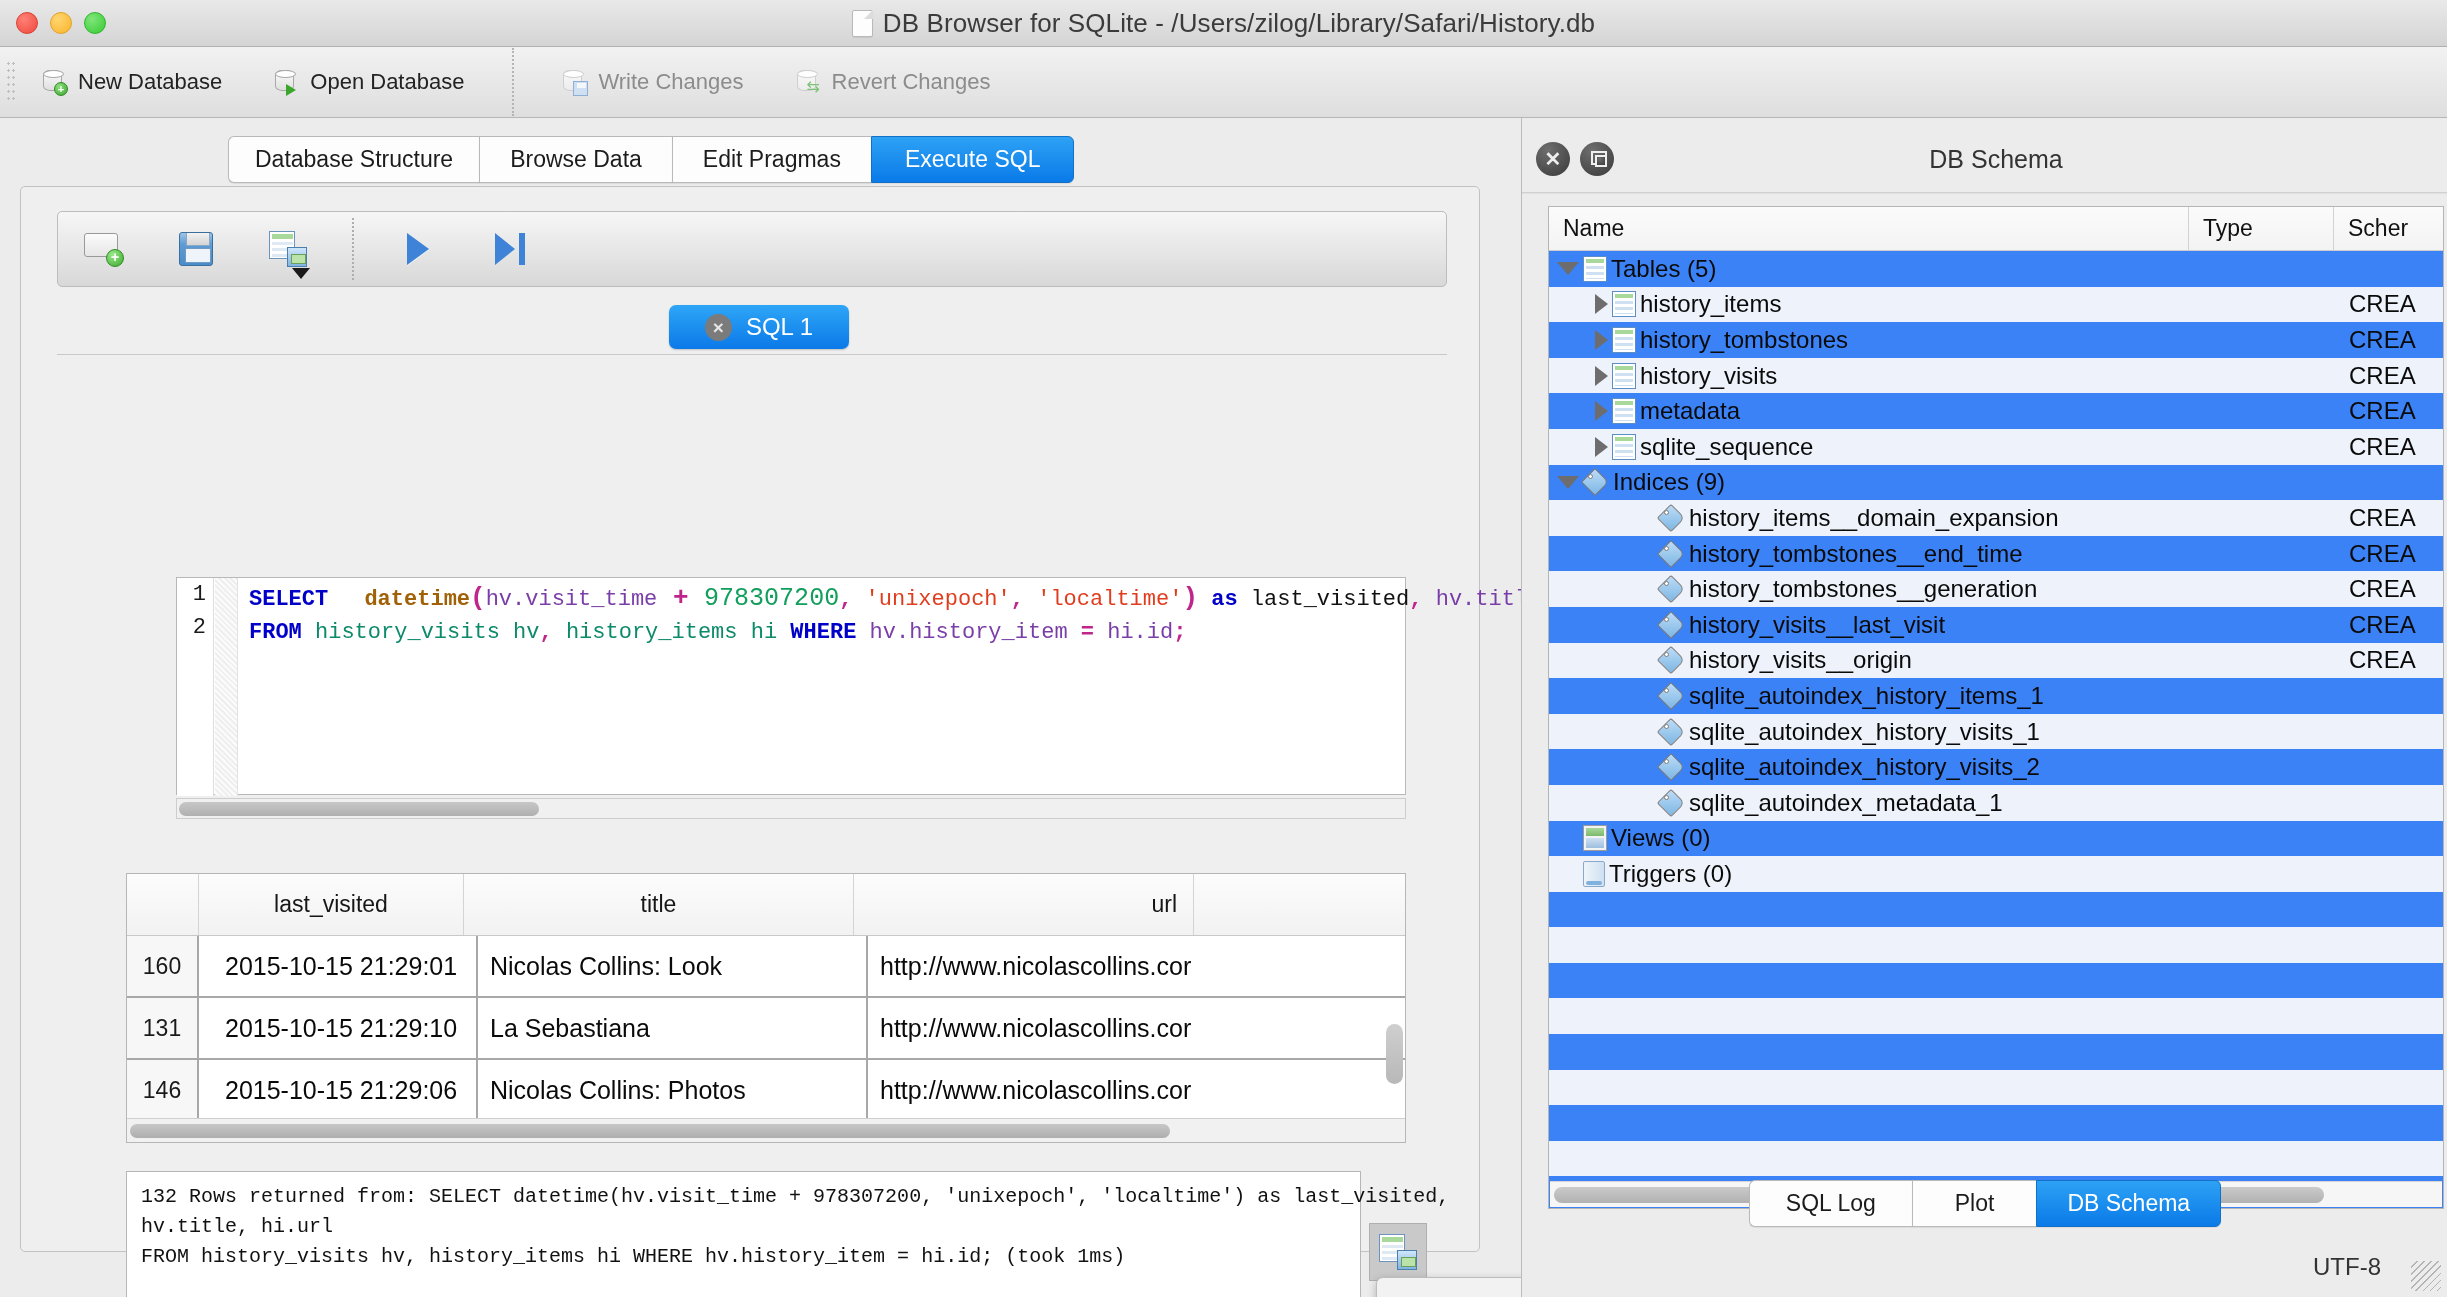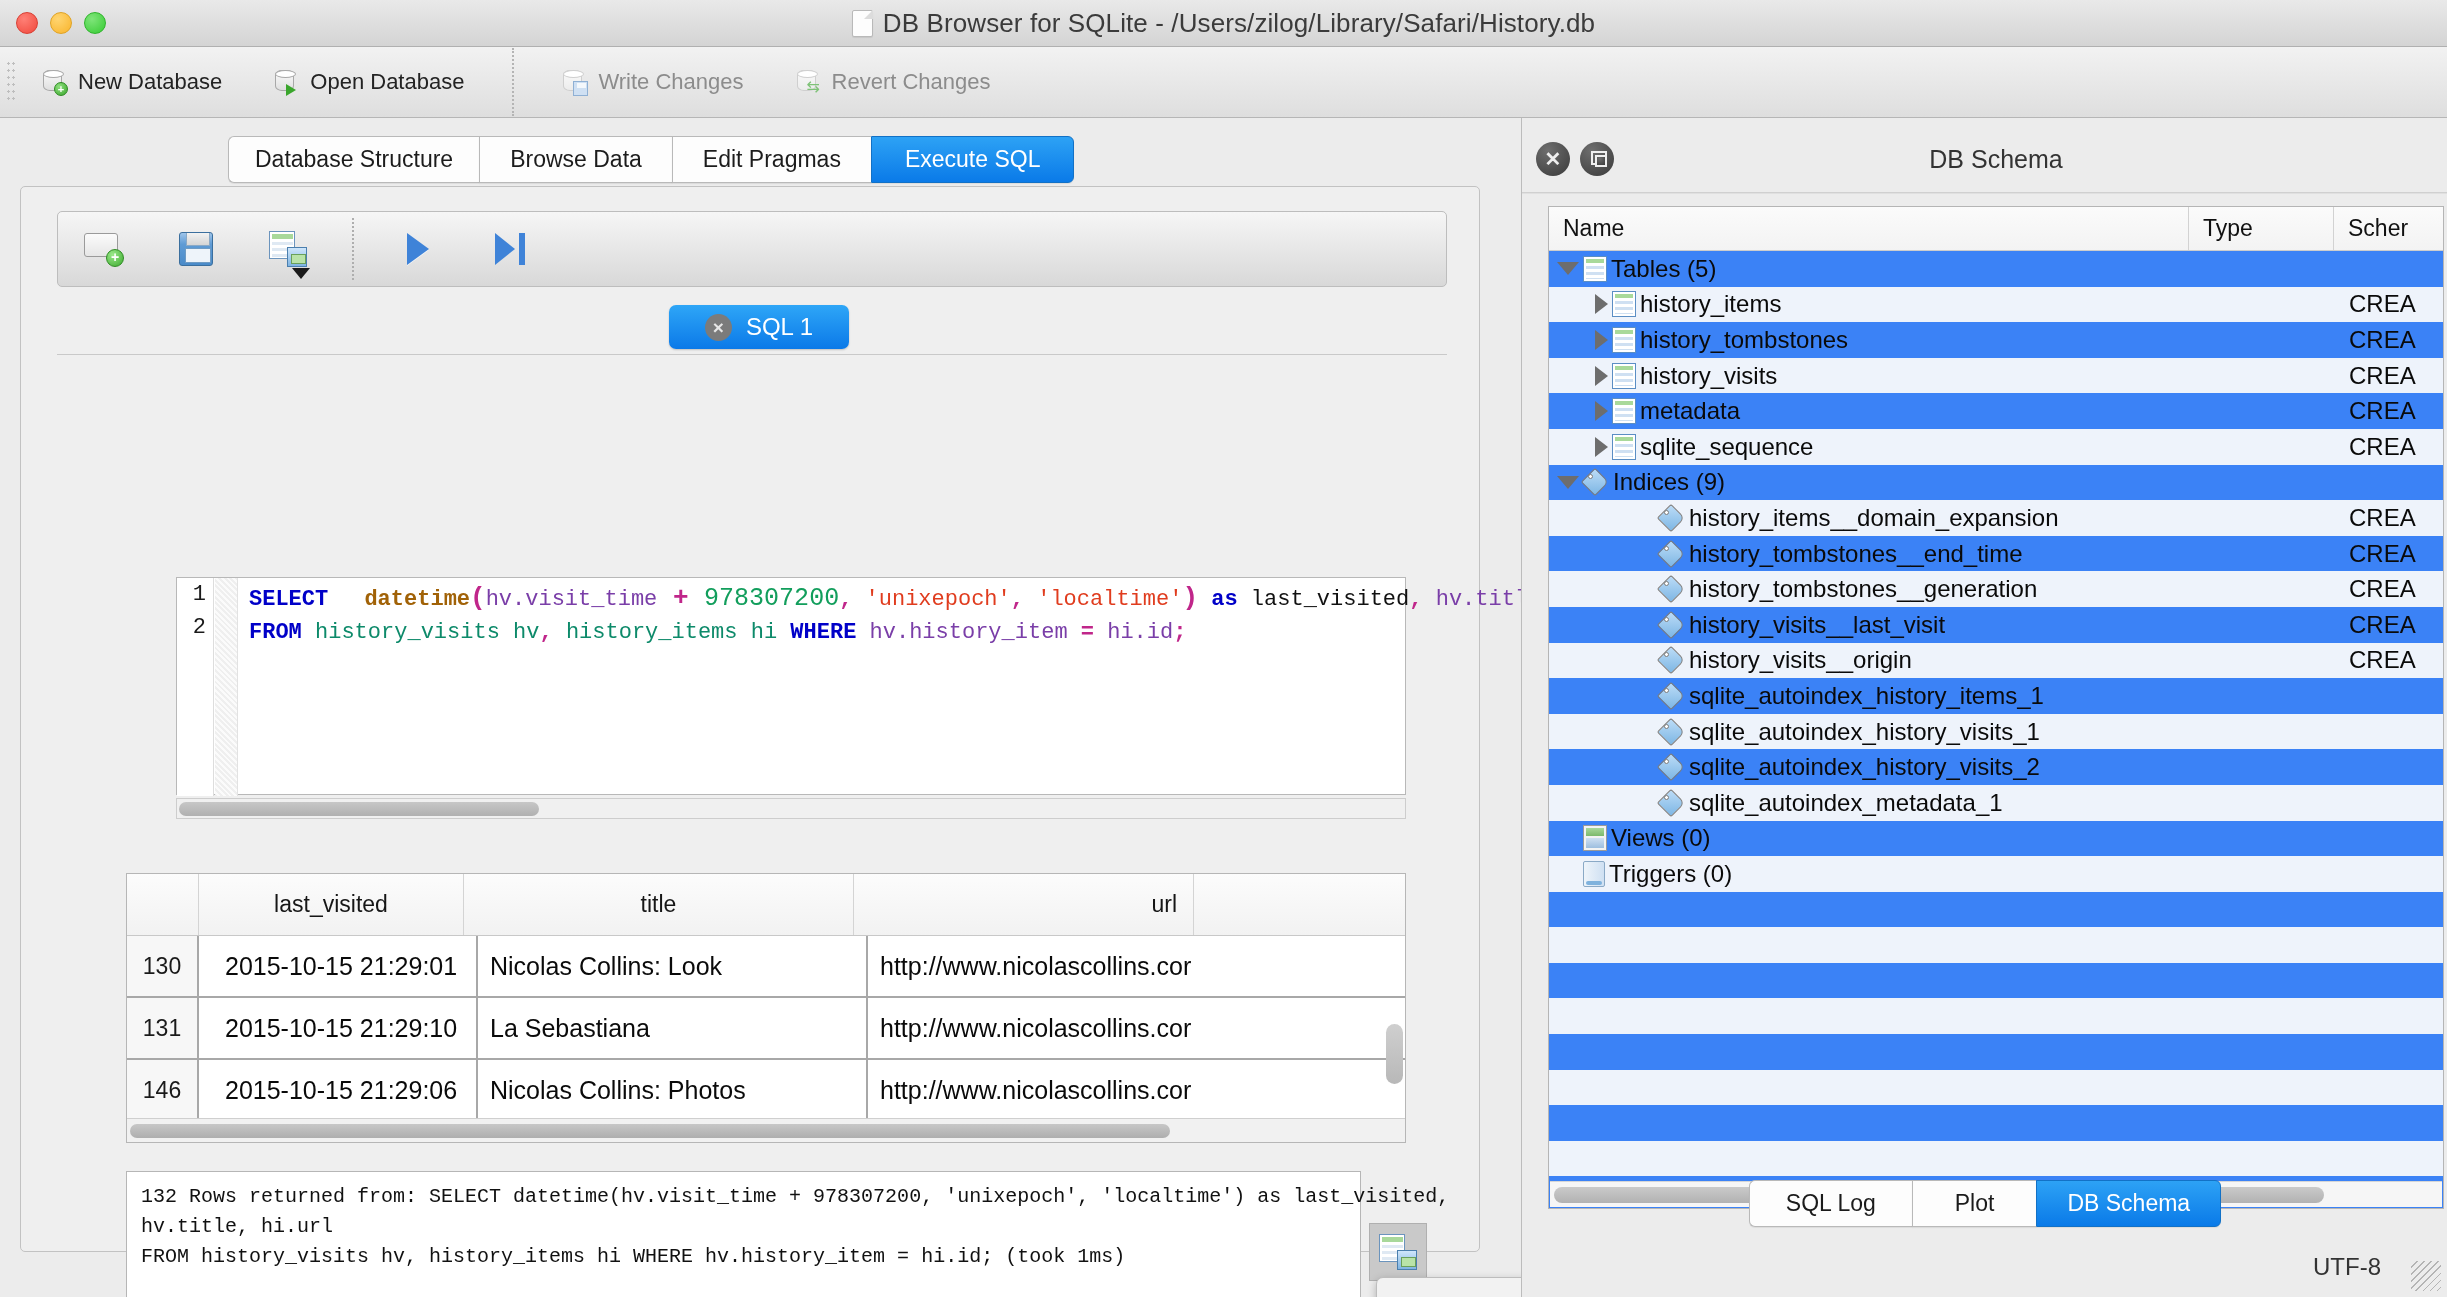--- a/index.html
+++ b/index.html
@@ -435,21 +435,21 @@
 
       <div class="results">
         <div class="res-head">
           <div class="rh-corner"></div>
           <div class="rh-cell rh-last_visited">last_visited</div>
           <div class="rh-cell rh-title">title</div>
           <div class="rh-cell rh-url">url</div>
         </div>
         <div class="res-rows">
           <div class="res-row">
-            <div class="rr-num">130</div>
+            <div class="rr-num">160</div>
             <div class="rr-cell rr-last_visited">2015-10-15 21:29:01</div>
             <div class="rr-cell rr-title">Nicolas Collins: Look</div>
             <div class="rr-cell rr-url">http://www.nicolascollins.cor</div>
           </div>
           <div class="res-row">
             <div class="rr-num">131</div>
             <div class="rr-cell rr-last_visited">2015-10-15 21:29:10</div>
             <div class="rr-cell rr-title">La Sebastiana</div>
             <div class="rr-cell rr-url">http://www.nicolascollins.cor</div>
           </div>

